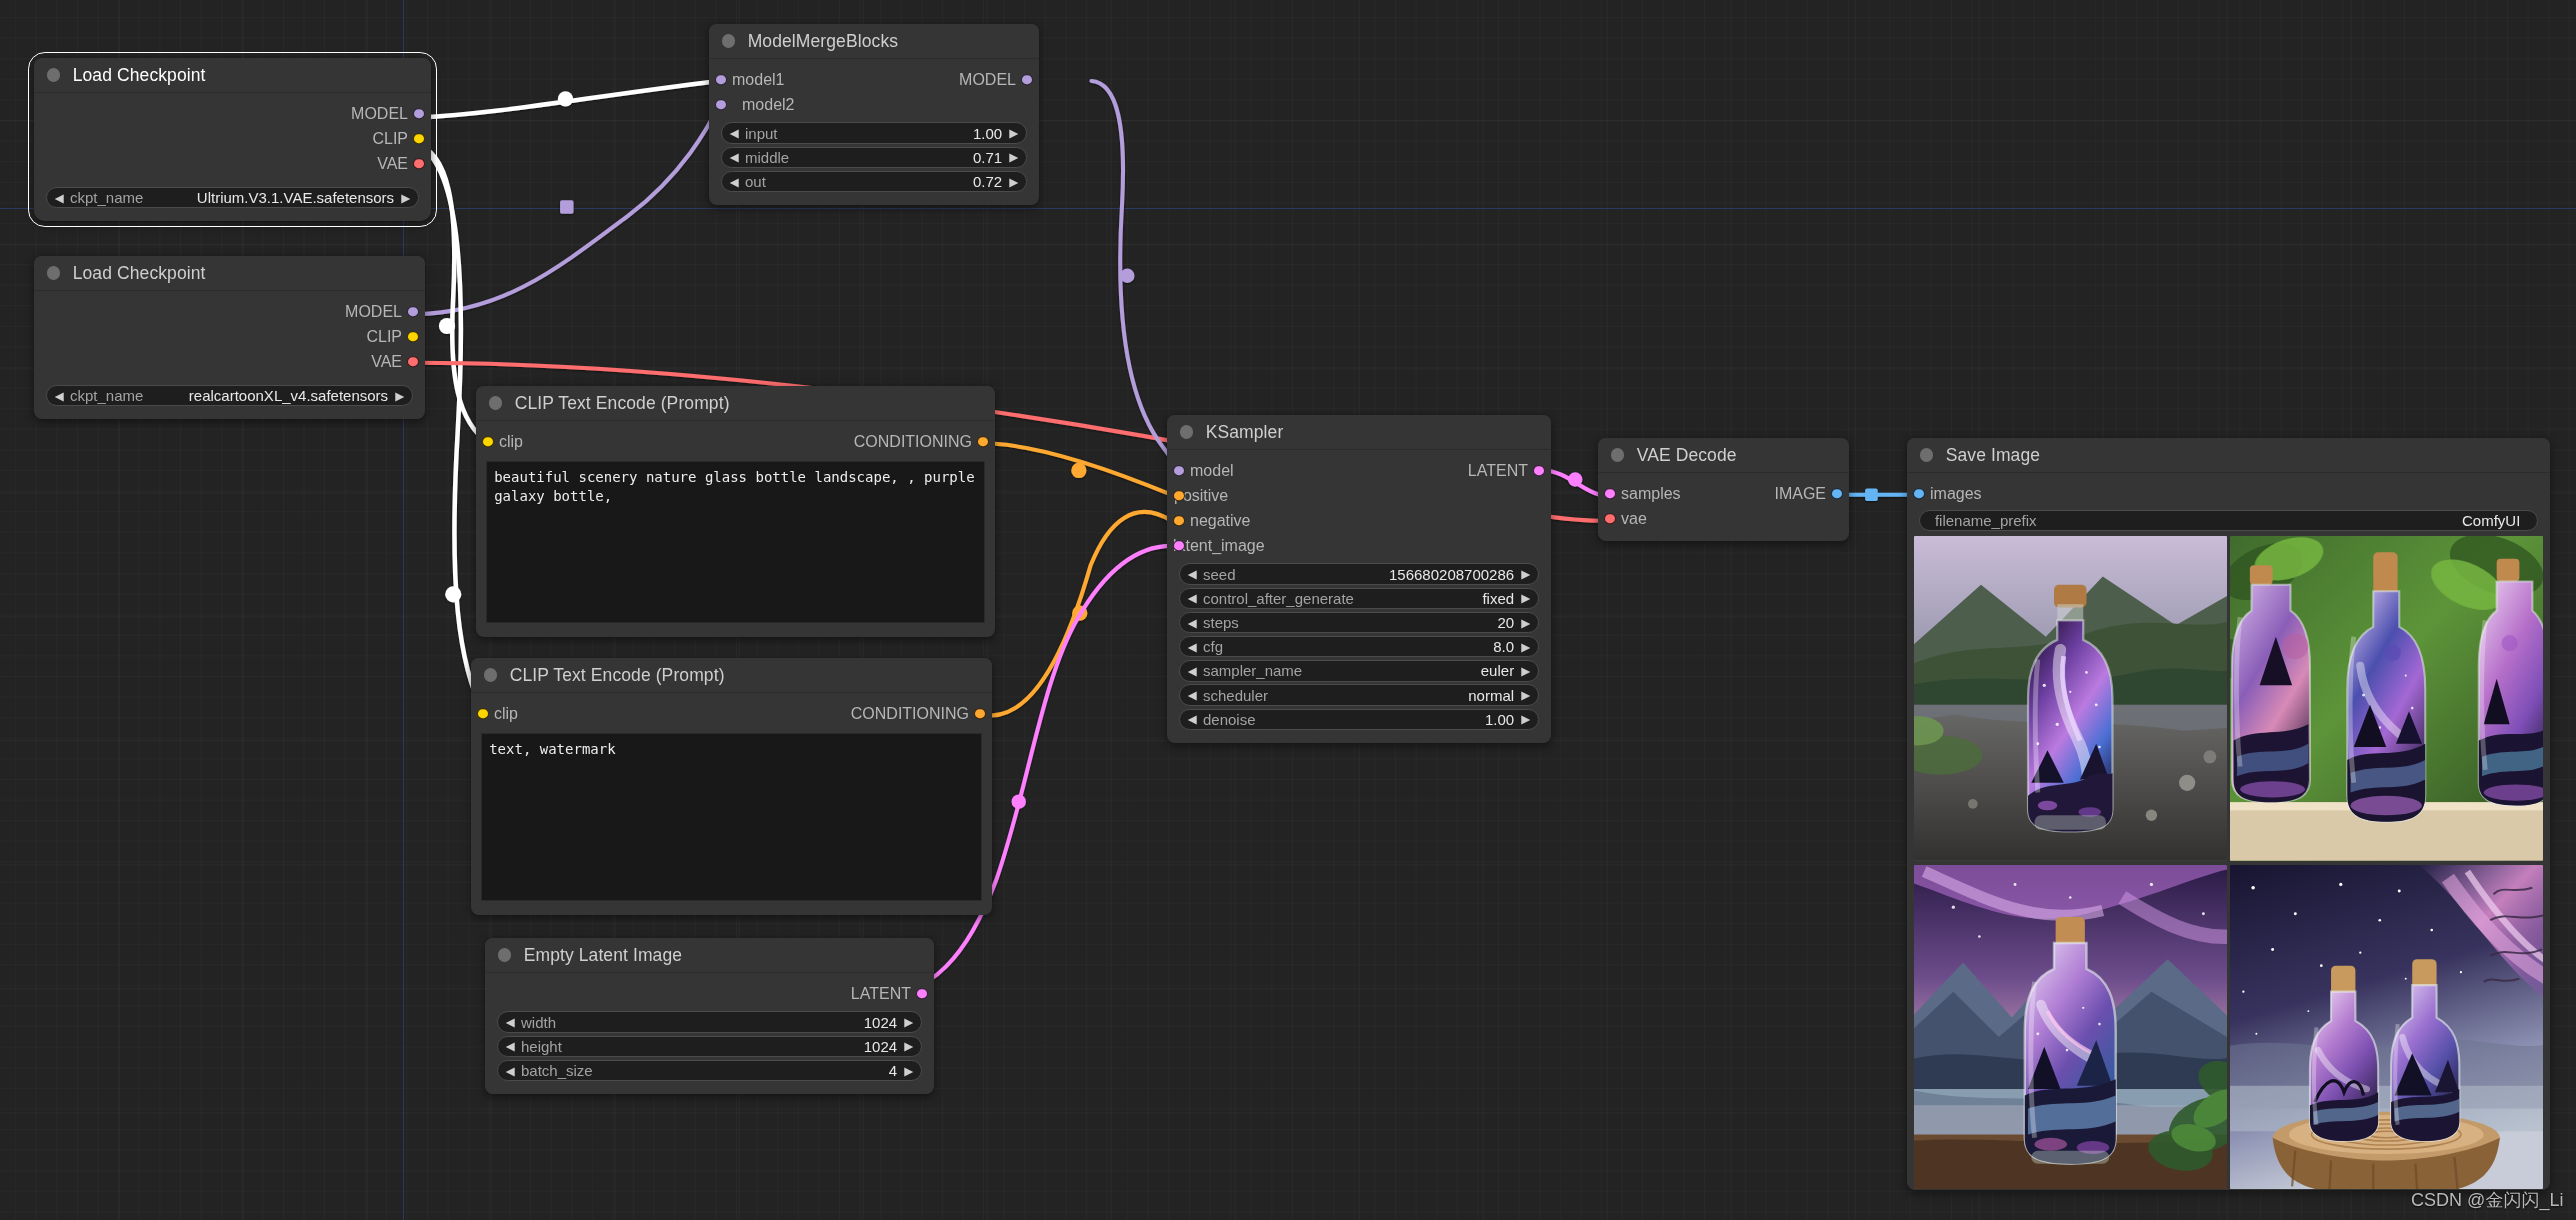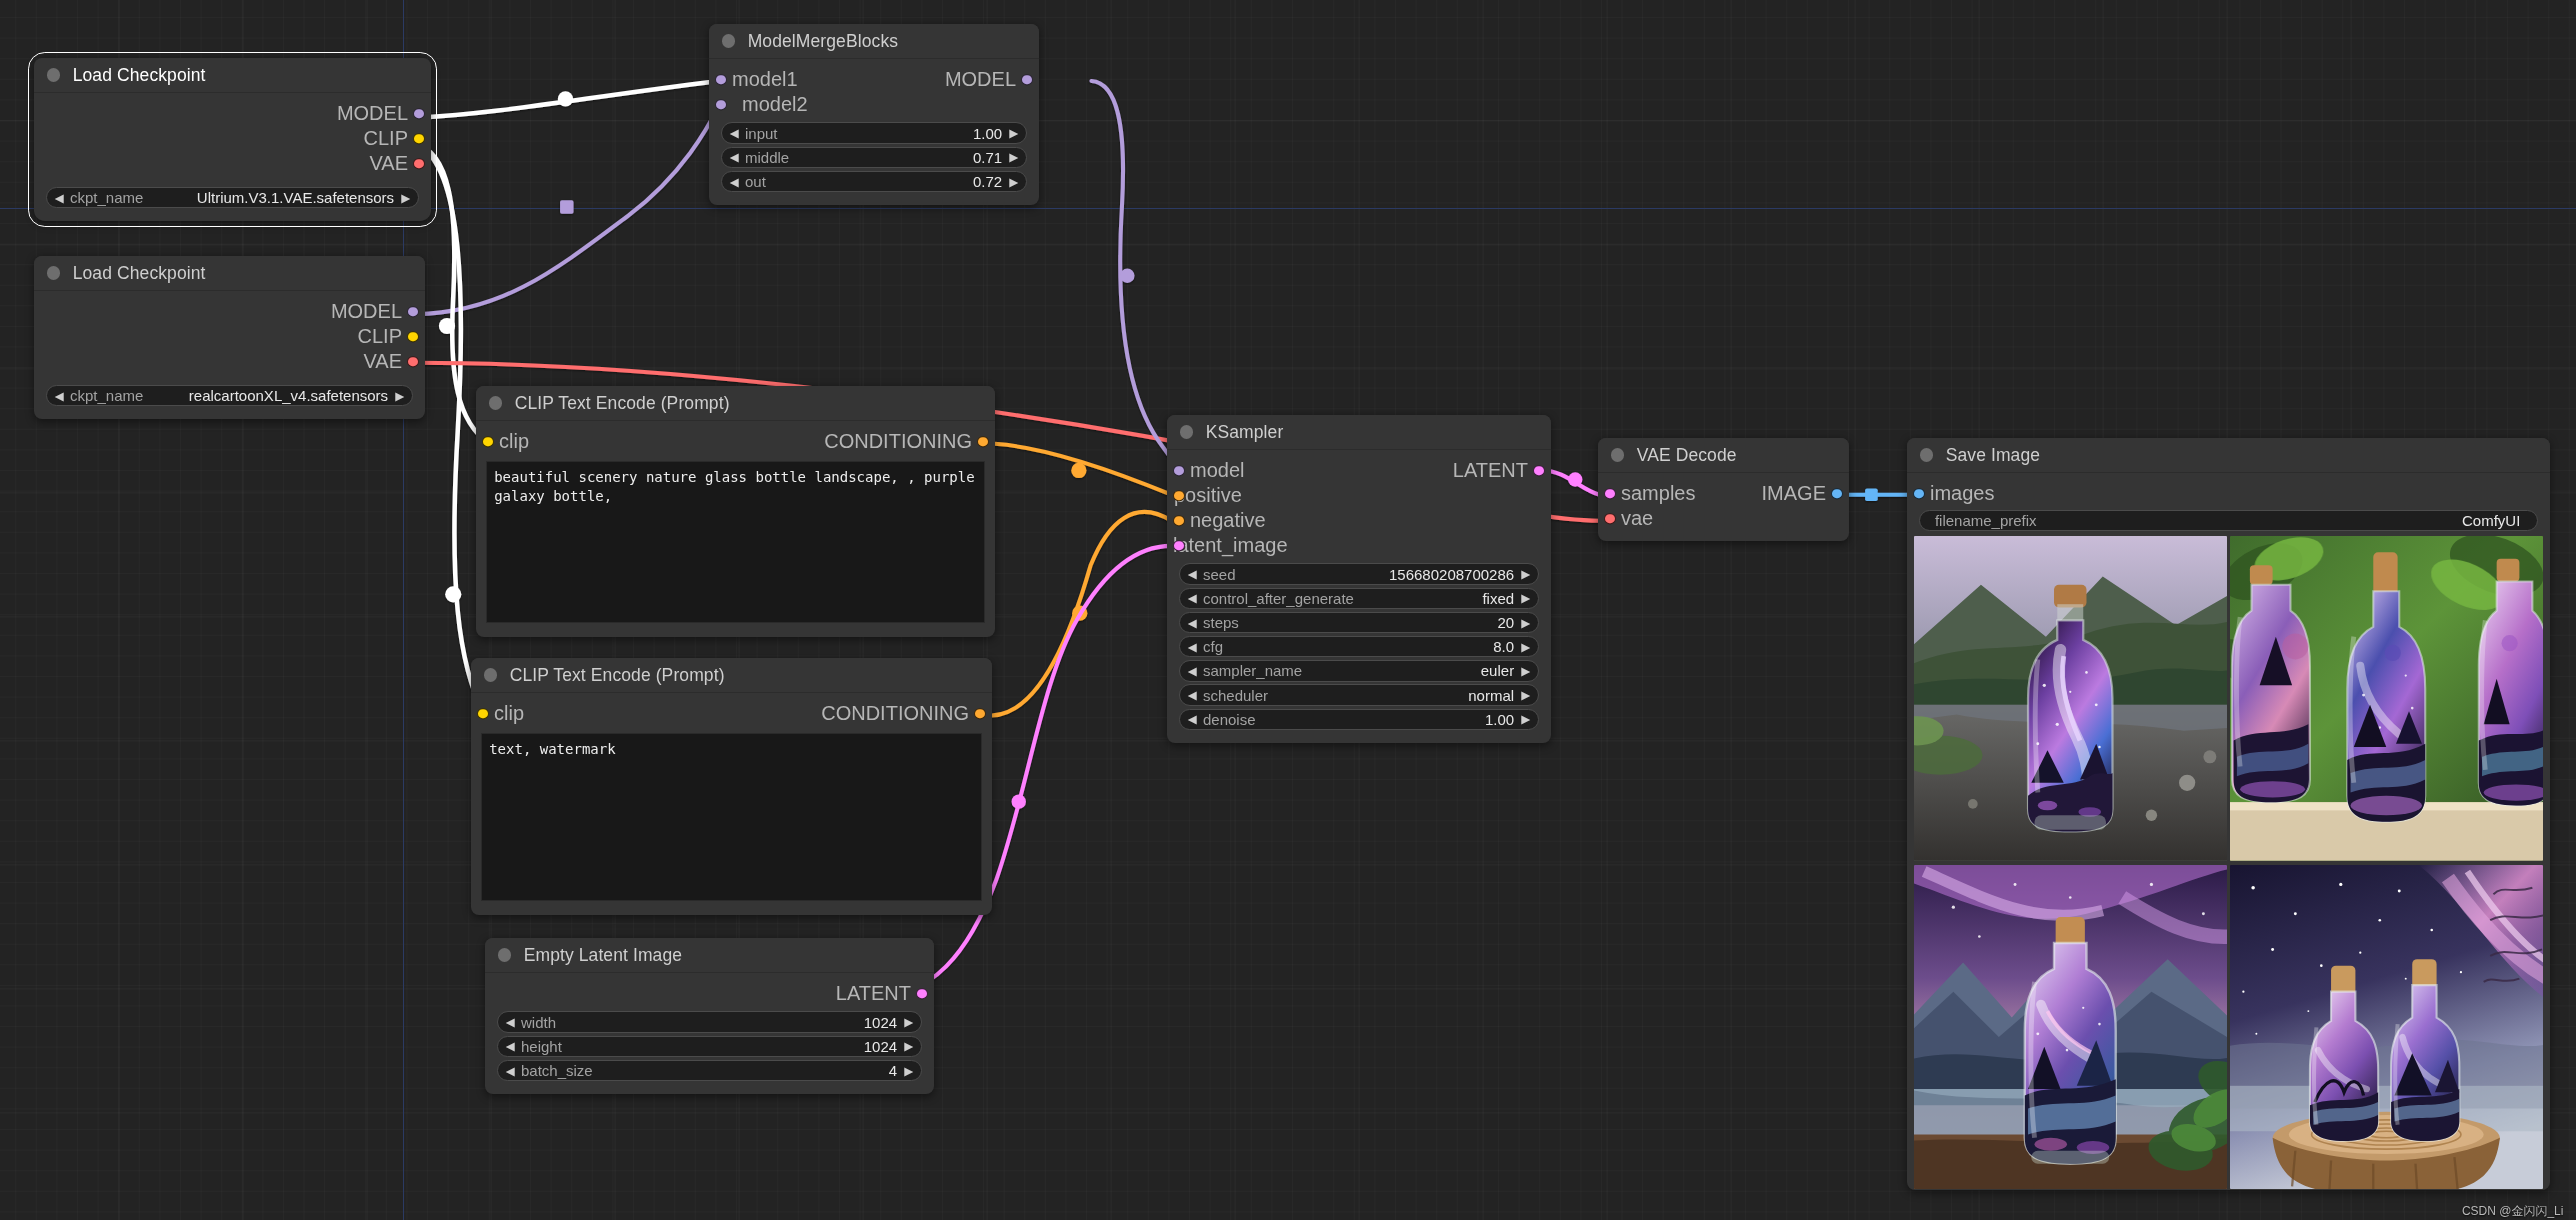--- a/index.html
+++ b/index.html
@@ -54,21 +54,21 @@
     width: 13.5px; height: 13.5px; border-radius: 50%;
     background: #6e6e6e; margin-right: 12.6px; flex: 0 0 auto;
   }
   .node-title-text { font-size: 17.5px; color: #cfcfcf; letter-spacing: 0.1px; white-space: nowrap; }
   .node.hi .node-title-text { color: #ffffff; }
   .node-body { position: relative; padding: 8px 0 10px 0; }
 
   
   .slot { position: relative; height: 25px; display:flex; align-items:center; }
   .slot-out { justify-content: flex-end; padding-right: 23px; }
-  .slot-label { font-size: 20px; color: #b6b6b6; white-space: nowrap; }
+  .slot-label { font-size: 16px; color: #b6b6b6; white-space: nowrap; }
   .port {
     position: absolute; width: 11.7px; height: 11.7px; border-radius: 50%;
     border: 0.9px solid rgba(0,0,0,.75);
     top: 50%; transform: translateY(-50%);
   }
   .port.left  { left: 6.3px; }
   .port.right { right: 6.3px; }
   .p-model  { background: #B39DDB; }
   .p-clip   { background: #FFD500; }
   .p-vae    { background: #FF6E6E; }
@@ -113,22 +113,22 @@
     margin: 5.4px 7.2px 7.2px 7.2px;
     display: grid;
     grid-template-columns: 1fr 1fr;
     grid-template-rows: 1fr 1fr;
     gap: 3.6px;
   }
   .img-cell { position: relative; overflow: hidden; border-radius: 0.9px; }
 
   
   .watermark {
-    position: absolute; right: 12.6px; bottom: 1px;
-    color: #b9b9b9; font-size: 12px;
+    position: absolute; right: 12.6px; bottom: 9px;
+    color: #b9b9b9; font-size: 18px;
     font-family: "Liberation Sans", sans-serif;
     text-shadow: 0 0.9px 1.8px rgba(0,0,0,.8);
   }
 </style>
 </head>
 <body>
 
 <div id="canvas">
 
   <div class="axis-h" style="top:208px"></div>

